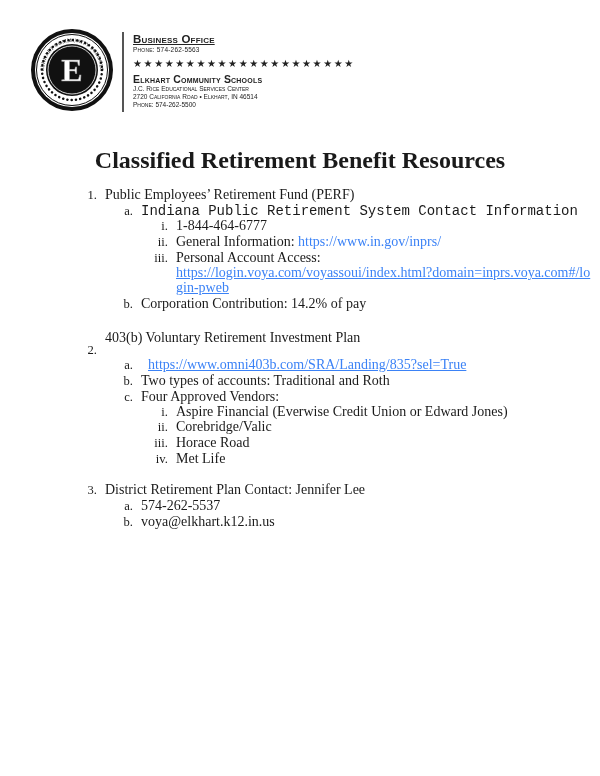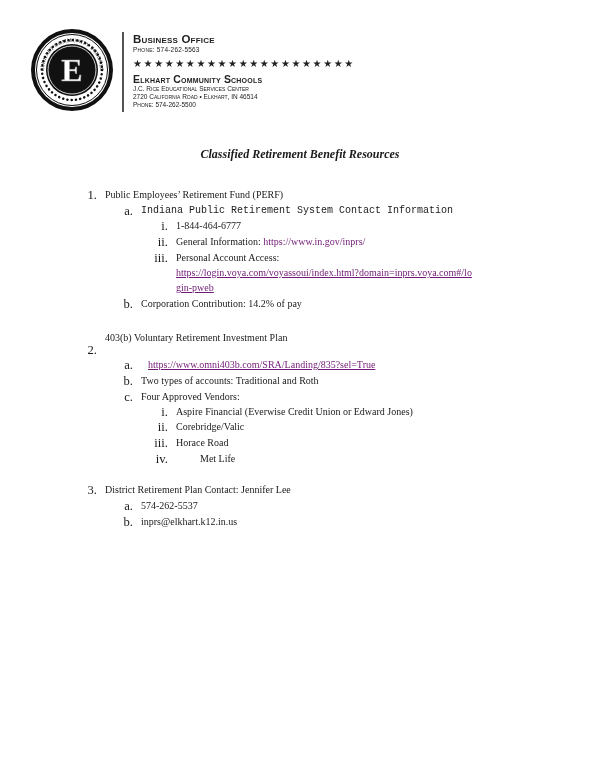--- a/index.html
+++ b/index.html
@@ -3,34 +3,34 @@
 <meta charset="utf-8">
 <style>
   html, body { margin:0; padding:0; background:#ffffff; }
   body { width:600px; height:776px; position:relative; overflow:hidden;
          font-family:"Liberation Serif", serif; color:#1a1a1a; }
 
   
   .logo { position:absolute; left:30px; top:28px; width:84px; height:84px; }
   .divider { position:absolute; left:122px; top:32px; width:2px; height:80px; background:#555; }
   .lh { position:absolute; left:133px; font-family:"Liberation Sans", sans-serif; color:#222; white-space:nowrap; }
-  .lh-office { top:33px; font-size:11.5px; font-weight:bold; font-variant:small-caps; letter-spacing:0.2px; }
+  .lh-office { top:33px; font-size:11.5px; font-weight:bold; font-variant:small-caps; letter-spacing:0.2px;text-decoration:underline; }
   .lh-phone1 { top:46px; font-size:6.5px; font-variant:small-caps; letter-spacing:0.2px; }
   .lh-stars  { top:58px; font-size:10px; letter-spacing:1.6px; }
   .lh-school { top:73px; font-size:10.5px; font-weight:bold; font-variant:small-caps; letter-spacing:0.2px; }
   .lh-center { top:85px; font-size:6.5px; font-variant:small-caps; }
   .lh-addr   { top:93px; font-size:6.5px; font-variant:small-caps; }
   .lh-phone2 { top:101px; font-size:6.5px; font-variant:small-caps; }
 
   
   .title { position:absolute; top:147px; left:0; width:600px; text-align:center;
-           font-size:12px; font-weight:bold;font-style:italic; }
-  .line { position:absolute; font-size:10px; white-space:nowrap; line-height:16px; }
+           font-size:24px; font-weight:bold; }
+  .line { position:absolute; font-size:14px; white-space:nowrap; line-height:16px; }
   .num  { position:absolute; font-size:12.6px; text-align:right; width:30px; line-height:16px; }
-  a, .link { color:#701a75; }
+  a, .link { color:#3b82f6; }
   .ul { text-decoration:underline; }
 </style>
 </head>
 <body>
 
 <div class="logo">
   <svg width="84" height="84" viewBox="0 0 84 84">
     <circle cx="42" cy="42" r="41" fill="#111"></circle>
     <circle cx="42" cy="42" r="37" fill="#fff"></circle>
     <circle cx="42" cy="42" r="35.5" fill="none" stroke="#111" stroke-width="1"></circle>
@@ -92,22 +92,22 @@
 <div class="num" style="left:138px; top:404px;">i.</div>
 <div class="line" style="left:176px; top:404px;">Aspire Financial (Everwise Credit Union or Edward Jones)</div>
 
 <div class="num" style="left:138px; top:419px;">ii.</div>
 <div class="line" style="left:176px; top:419px;">Corebridge/Valic</div>
 
 <div class="num" style="left:138px; top:435px;">iii.</div>
 <div class="line" style="left:176px; top:435px;">Horace Road</div>
 
 <div class="num" style="left:138px; top:451px;">iv.</div>
-<div class="line" style="left:176px; top:451px;margin-left:24px;">Met Life</div>
+<div class="line" style="left:176px; top:451px;">Met Life</div>
 
 <div class="num" style="left:67px; top:482px;">3.</div>
 <div class="line" style="left:105px; top:482px;text-align:center;">District Retirement Plan Contact: Jennifer Lee</div>
 
 <div class="num" style="left:103px; top:498px;">a.</div>
 <div class="line" style="left:141px; top:498px;">574-262-5537</div>
 
 <div class="num" style="left:103px; top:514px;">b.</div>
-<div class="line" style="left:141px; top:514px;">inprs@elkhart.k12.in.us</div>
+<div class="line" style="left:141px; top:514px;">voya@elkhart.k12.in.us</div>
 
 </body></html>

